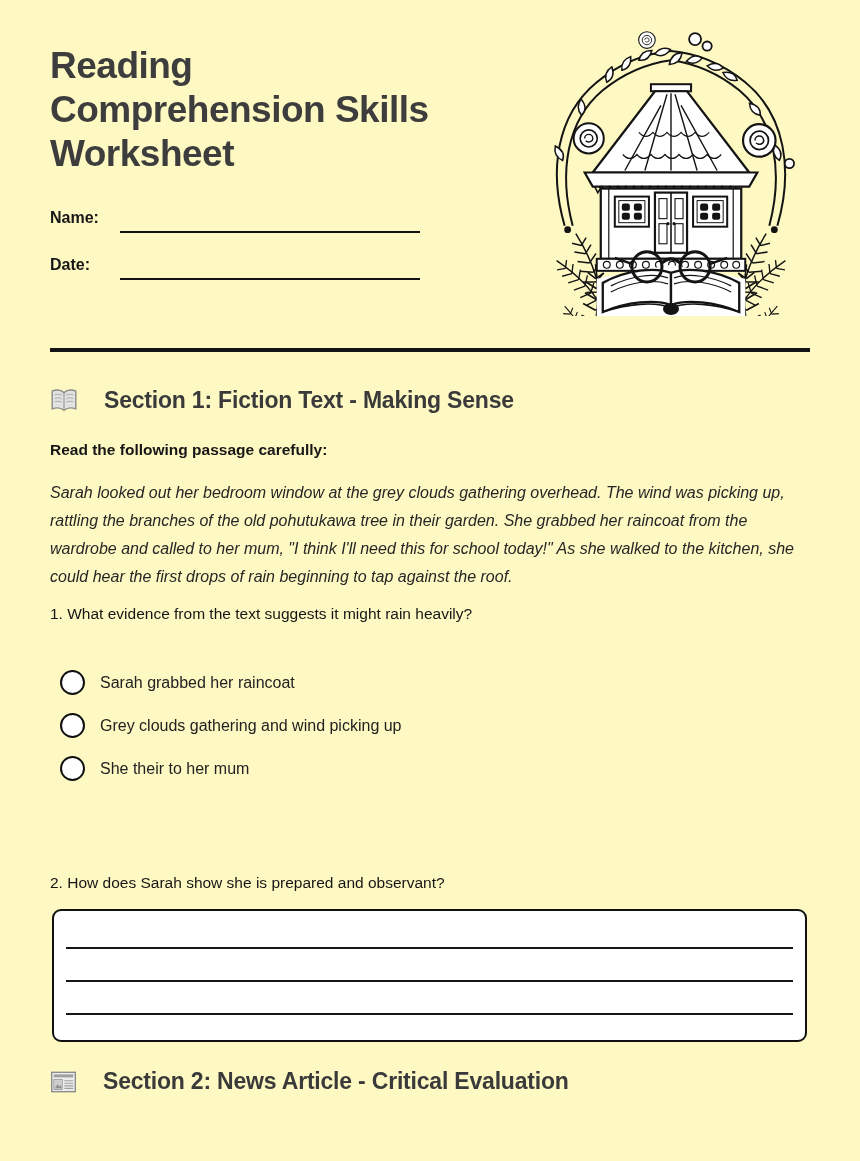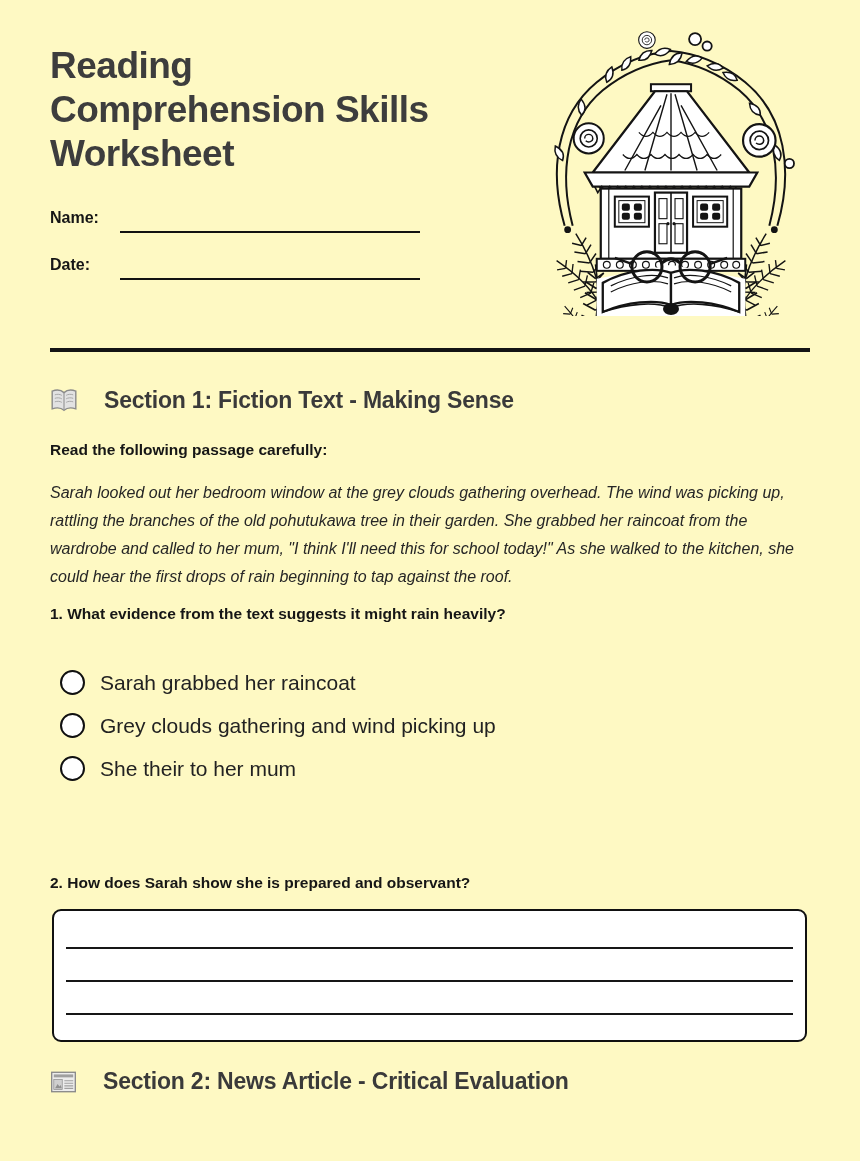--- a/index.html
+++ b/index.html
@@ -19,28 +19,28 @@
   .section-heading{
     display:flex;align-items:center;gap:26px;
     font-size:23px;font-weight:700;color:#3a3a3a;letter-spacing:-0.2px;
   }
   .section-heading .icon{flex:0 0 auto;display:block;}
   .bold-label{font-size:15.5px;font-weight:700;color:#161616;}
   .passage{
     left:50px;top:479px;width:762px;
     font-size:16px;font-style:italic;line-height:28px;color:#262626;
   }
-  .question{font-size:15.5px;font-weight:700;color:#161616;}
+  .question{font-size:15.5px;font-weight:400;color:#161616;}
   .options{left:60px;top:661px;width:740px;}
   .option-row{display:flex;align-items:center;height:43px;cursor:pointer;}
   .radio{
     width:21px;height:21px;border:2.6px solid #101010;border-radius:50%;
     margin-right:15px;flex:0 0 auto;background:#fff;
   }
-  .option-label{font-size:21px;color:#222222;}
+  .option-label{font-size:16px;color:#222222;}
   .answer-box{
     left:52px;top:909px;width:751px;height:129px;
     border:2.5px solid #111111;border-radius:9px;background:#fff;
   }
   .writing-line{position:absolute;left:12px;right:12px;height:2px;background:#161616;}
   svg .ln{fill:none;stroke:#141414;}
 </style>
 </head>
 <body>
 

